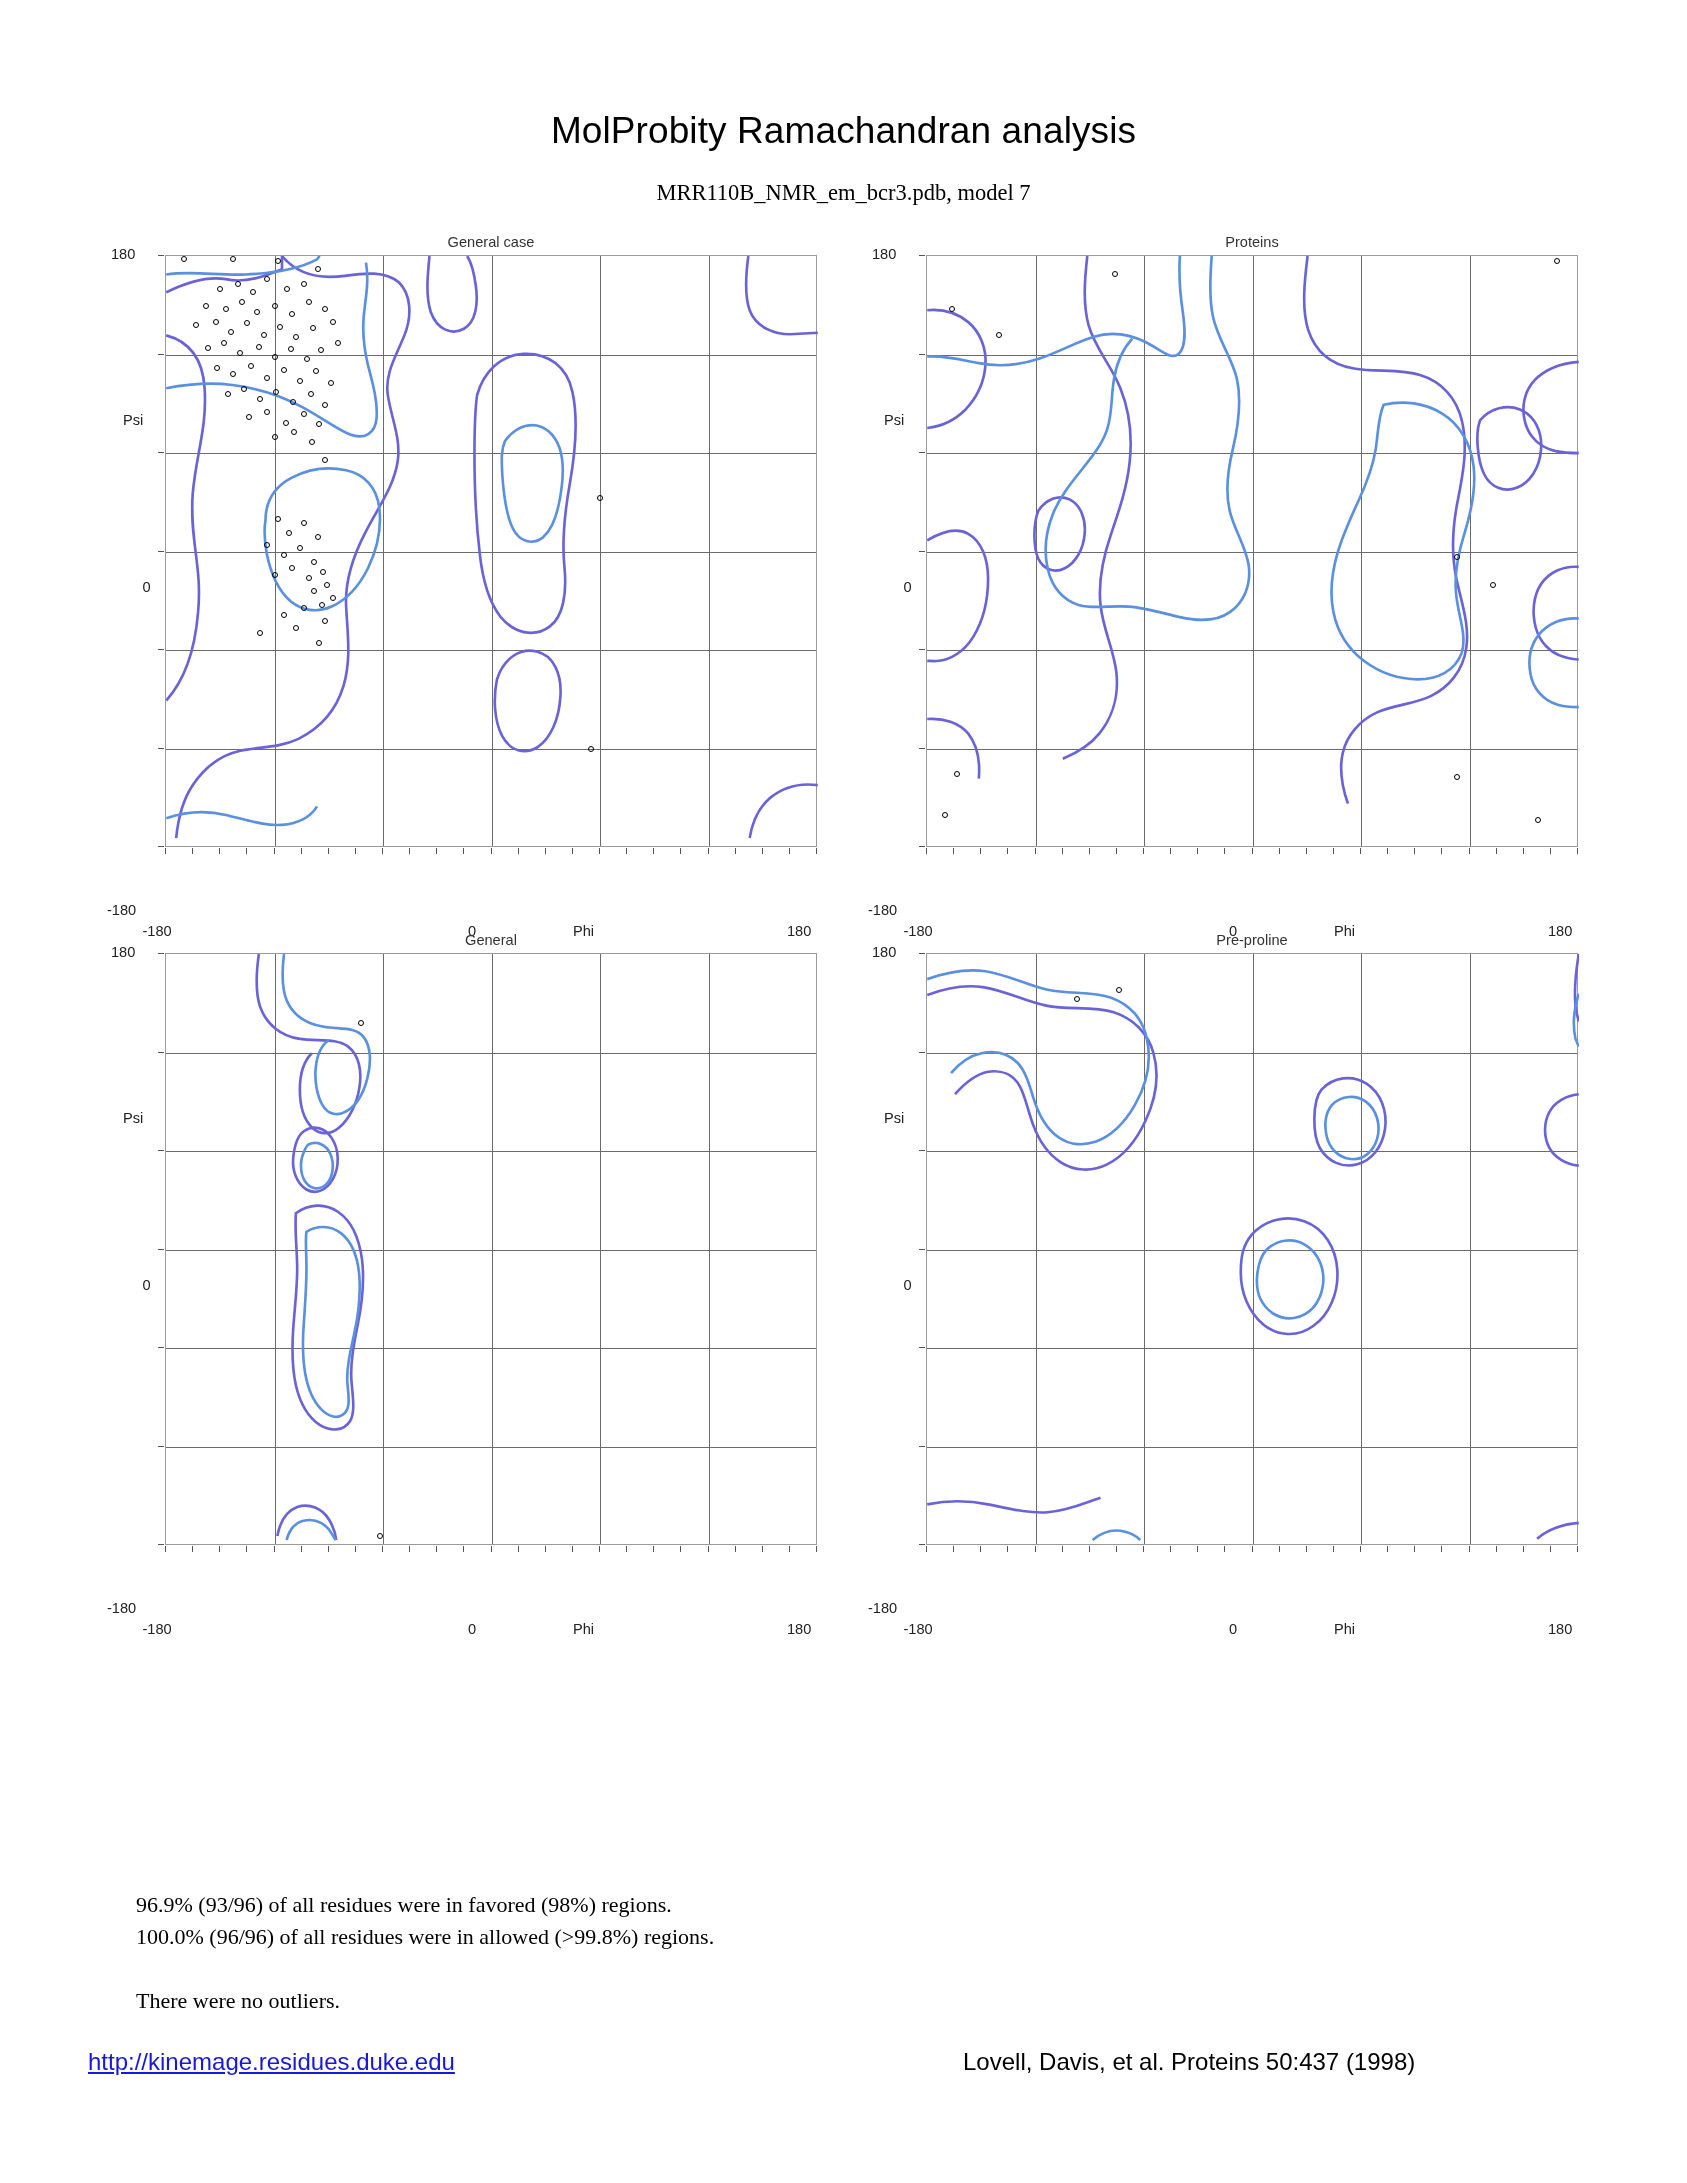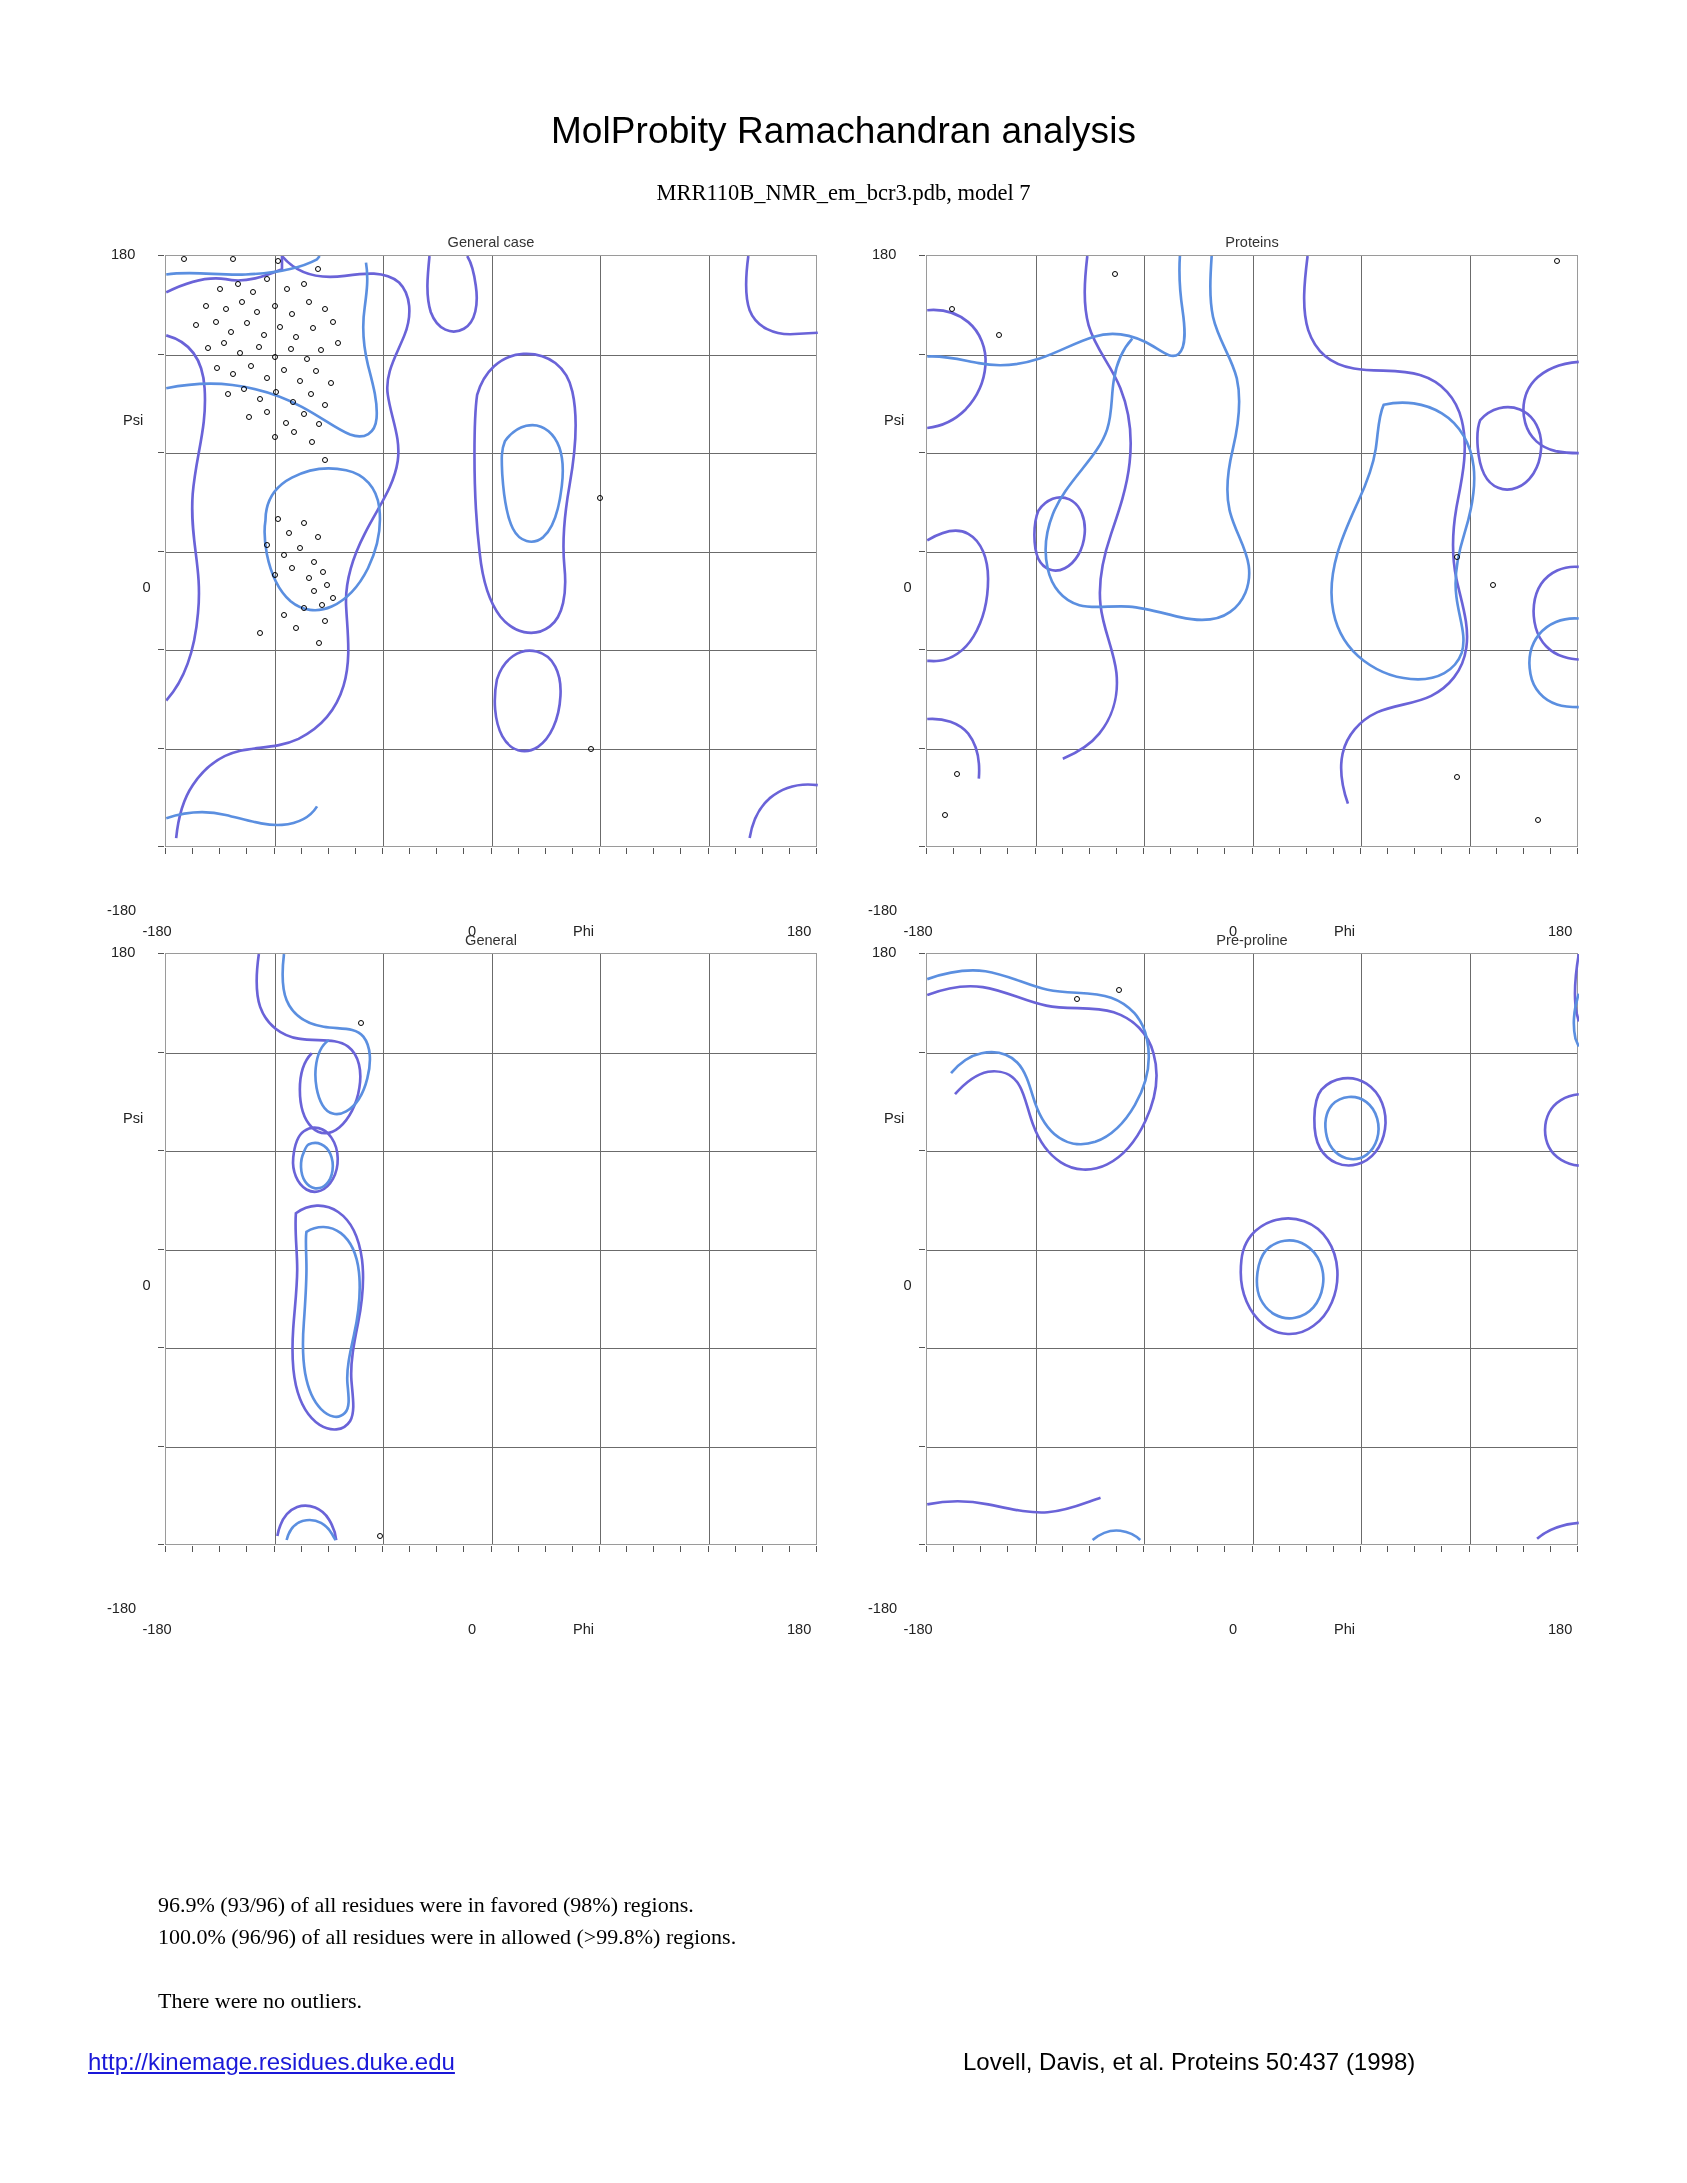--- a/index.html
+++ b/index.html
@@ -72,21 +72,20 @@
     border:1px solid #000;
     border-radius:50%;
     background:transparent;
     box-sizing:border-box;
   }
   .stats {
     position:absolute;
     left:136px;
     font-family:"Liberation Serif", serif;
     font-size:22px;
-    margin-left:22px;
   }
   .stat1 { top:1892px; }
   .stat2 { top:1924px; }
   .stat3 { top:1988px; }
   .link {
     position:absolute; left:88px; top:2048px;
     font-family:"Liberation Sans", sans-serif;
     font-size:24px;
     color:#1a18d8;
     text-decoration:underline;

